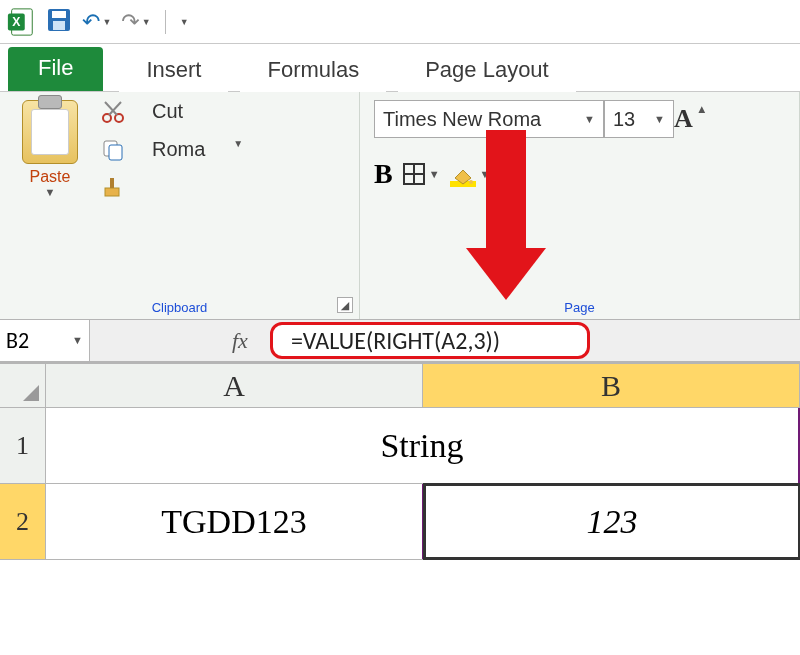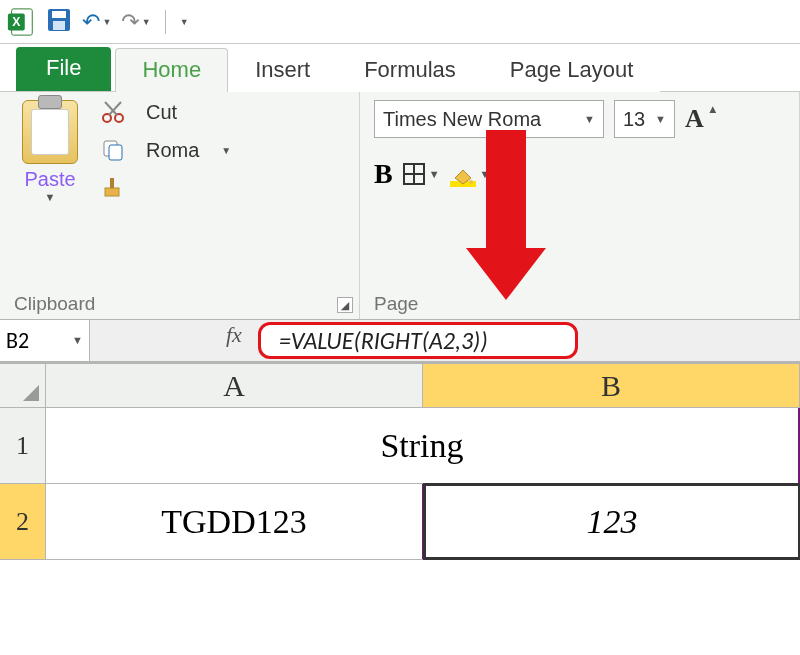--- a/index.html
+++ b/index.html
@@ -39,23 +39,23 @@
   .save-icon svg { width:26px; height:26px; }
   .undo-icon, .redo-icon { font-size: 22px; color:#1a6fb3; line-height:1;}
   .redo-icon { color:#888; }
 
   
   .ribbon-tabs {
     display: flex;
     align-items: flex-end;
     height: 48px;
     background: #fff;
-    padding-left: 16px;
+    padding-left: 8px;
     border-bottom: 1px solid #c9c9c9;
-    gap: 0;
+    gap: 12px;
   }
   .file-tab {
     background: #1e8a3b;
     color: #fff;
     font-size: 22px;
     padding: 8px 30px 10px 30px;
     border-top-left-radius: 4px;
     border-top-right-radius: 4px;
     margin-right: 4px;
     height: 44px;
@@ -97,22 +97,23 @@
   }
   .group {
     border-right:1px solid #cfd6cf;
     padding:8px 14px 2px 14px;
     display:flex;
     flex-direction:column;
     justify-content:space-between;
     position:relative;
   }
   .group-label {
-    font-size:19px;
-    color:#737373;
+    text-align:center;
+    font-size:13px;
+    color:#1d4ed8;
     padding:4px 0 2px 0;
   }
   .group .launcher{
     position:absolute; right:6px; bottom:6px;
     width:16px;height:16px;border:1px solid #aaa;
     font-size:11px; line-height:14px; text-align:center; color:#555;
     background:#fff;
   }
 
   
@@ -126,37 +127,37 @@
     border:1px solid #b38f2a;border-radius:6px;position:relative;
   }
   .paste-big .pic::before{
     content:"";position:absolute;left:8px;top:8px;right:8px;bottom:8px;
     background:#fff;border:1px solid #ccc;border-radius:3px;
   }
   .paste-big .pic::after{
     content:"";position:absolute;left:50%;top:-6px;transform:translateX(-50%);
     width:22px;height:12px;background:#b9b9b9;border:1px solid #888;border-radius:3px;
   }
-  .paste-label{font-size:20px;color:#8b5cf6;}
+  .paste-label{font-size:16px;color:#c2410c;}
   .paste-dd{font-size:11px;color:#555;}
   .clip-small-list{display:flex;flex-direction:column;gap:14px;font-size:20px;color:#333;}
-  .clip-small{display:flex;align-items:center;gap:20px;white-space:nowrap;}
+  .clip-small{display:flex;align-items:flex-start;gap:26px;white-space:nowrap;}
   .clip-small .ic{width:26px;height:24px;display:inline-block;}
   .ic.cut svg, .ic.copy svg, .ic.painter svg {width:100%;height:100%;}
   .clip-small .dd{font-size:10px;color:#555;margin-left:2px;}
 
   
   .font-body{display:flex;flex-direction:column;gap:20px;}
-  .font-row1{display:flex;gap:10px;align-items:center;}
+  .font-row1{display:flex;gap:0;align-items:center;}
   .combo{
     background:#fff;border:1px solid #a9a9a9;height:38px;
     display:flex;align-items:center;padding:0 8px;font-size:20px;color:#333;
   }
   .combo.fontname{width:230px;justify-content:space-between;}
-  .combo.fontsize{width:61px;justify-content:space-between;}
+  .combo.fontsize{width:70px;justify-content:space-between;}
   .combo .dd{font-size:11px;color:#555;}
   .grow-shrink{display:flex;gap:6px;align-items:center;}
   .grow-shrink .aA{font-family:"Times New Roman",serif;font-size:26px;font-weight:bold;color:#333;position:relative;padding-right:10px;}
   .grow-shrink .aA::after{content:"\25B4";position:absolute;right:-2px;top:-2px;font-size:12px;color:#555;}
   .font-row2{display:flex;gap:10px;align-items:center;font-family:"Times New Roman",serif;font-size:28px;}
   .font-row2 .b{font-weight:bold;}
   .brand{font-weight:bold;letter-spacing:1px;}
   .brand .u{color:#ff7a00;}
   .brand .n{color:#0b79b9;}
   .brand .i{color:#ff7a00;}
@@ -196,31 +197,30 @@
     height:44px;
     border-bottom:3px solid #b5b5b5;
     background:#efefef;
     font-size:22px;
   }
   .namebox{
     width:90px;height:100%;display:flex;align-items:center;justify-content:space-between;
     background:#fff;border-right:1px solid #b5b5b5;padding:0 6px;font-family:Calibri,Arial,sans-serif;
   }
   .namebox .dd{font-size:11px;color:#555;}
-  .fx-area{display:flex;align-items:flex-start;gap:16px;flex:1;padding:0 10px;}
+  .fx-area{display:flex;align-items:center;gap:22px;flex:1;padding:0 10px;}
   .fx-label{font-style:italic;font-family:"Times New Roman",serif;font-size:22px;color:#555;}
   .formula-box{
     flex:0 0 auto;
     border:3px solid #e2141a;border-radius:12px;
     background:#fff;
     padding:1px 18px;
     font-family:Calibri,Arial,sans-serif;
     font-size:24px;color:#222;
     min-width:320px;
-    font-style:italic;
   }
 
   
   .grid{font-family:"Times New Roman",serif;}
   .headers{display:flex;height:44px;background:#eef1ee;border-bottom:1px solid #b5b5b5;}
   .corner{width:46px;border-right:1px solid #b5b5b5;background:#eef1ee;position:relative;}
   .corner::after{content:"";position:absolute;right:6px;bottom:6px;width:0;height:0;border:8px solid transparent;border-bottom-color:#9a9a9a;border-right-color:#9a9a9a;}
   .colhead{flex:1;display:flex;align-items:center;justify-content:center;font-size:30px;color:#333;border-right:1px solid #b5b5b5;background:#eef1ee;}
   .colhead.sel{background:#ffd768;}
   .row{display:flex;height:76px;border-bottom:1px solid #b5b5b5;}
@@ -259,21 +259,20 @@
     <span class="dd">▼</span>
   </span>
   <span class="qat-sep"></span>
   <span class="qat-btn">
     <span class="dd">▼</span>
   </span>
 </div>
 
 <div class="ribbon-tabs">
   <div class="file-tab">File</div>
-  <div class="rtab active">Home</div>
   <div class="rtab">Insert</div>
   <div class="rtab">Formulas</div>
   <div class="rtab">Page Layout</div>
 </div>
 
 <div class="ribbon">
 
   <div class="group" style="width:360px">
     <div class="clip-body">
       <div class="paste-big">

